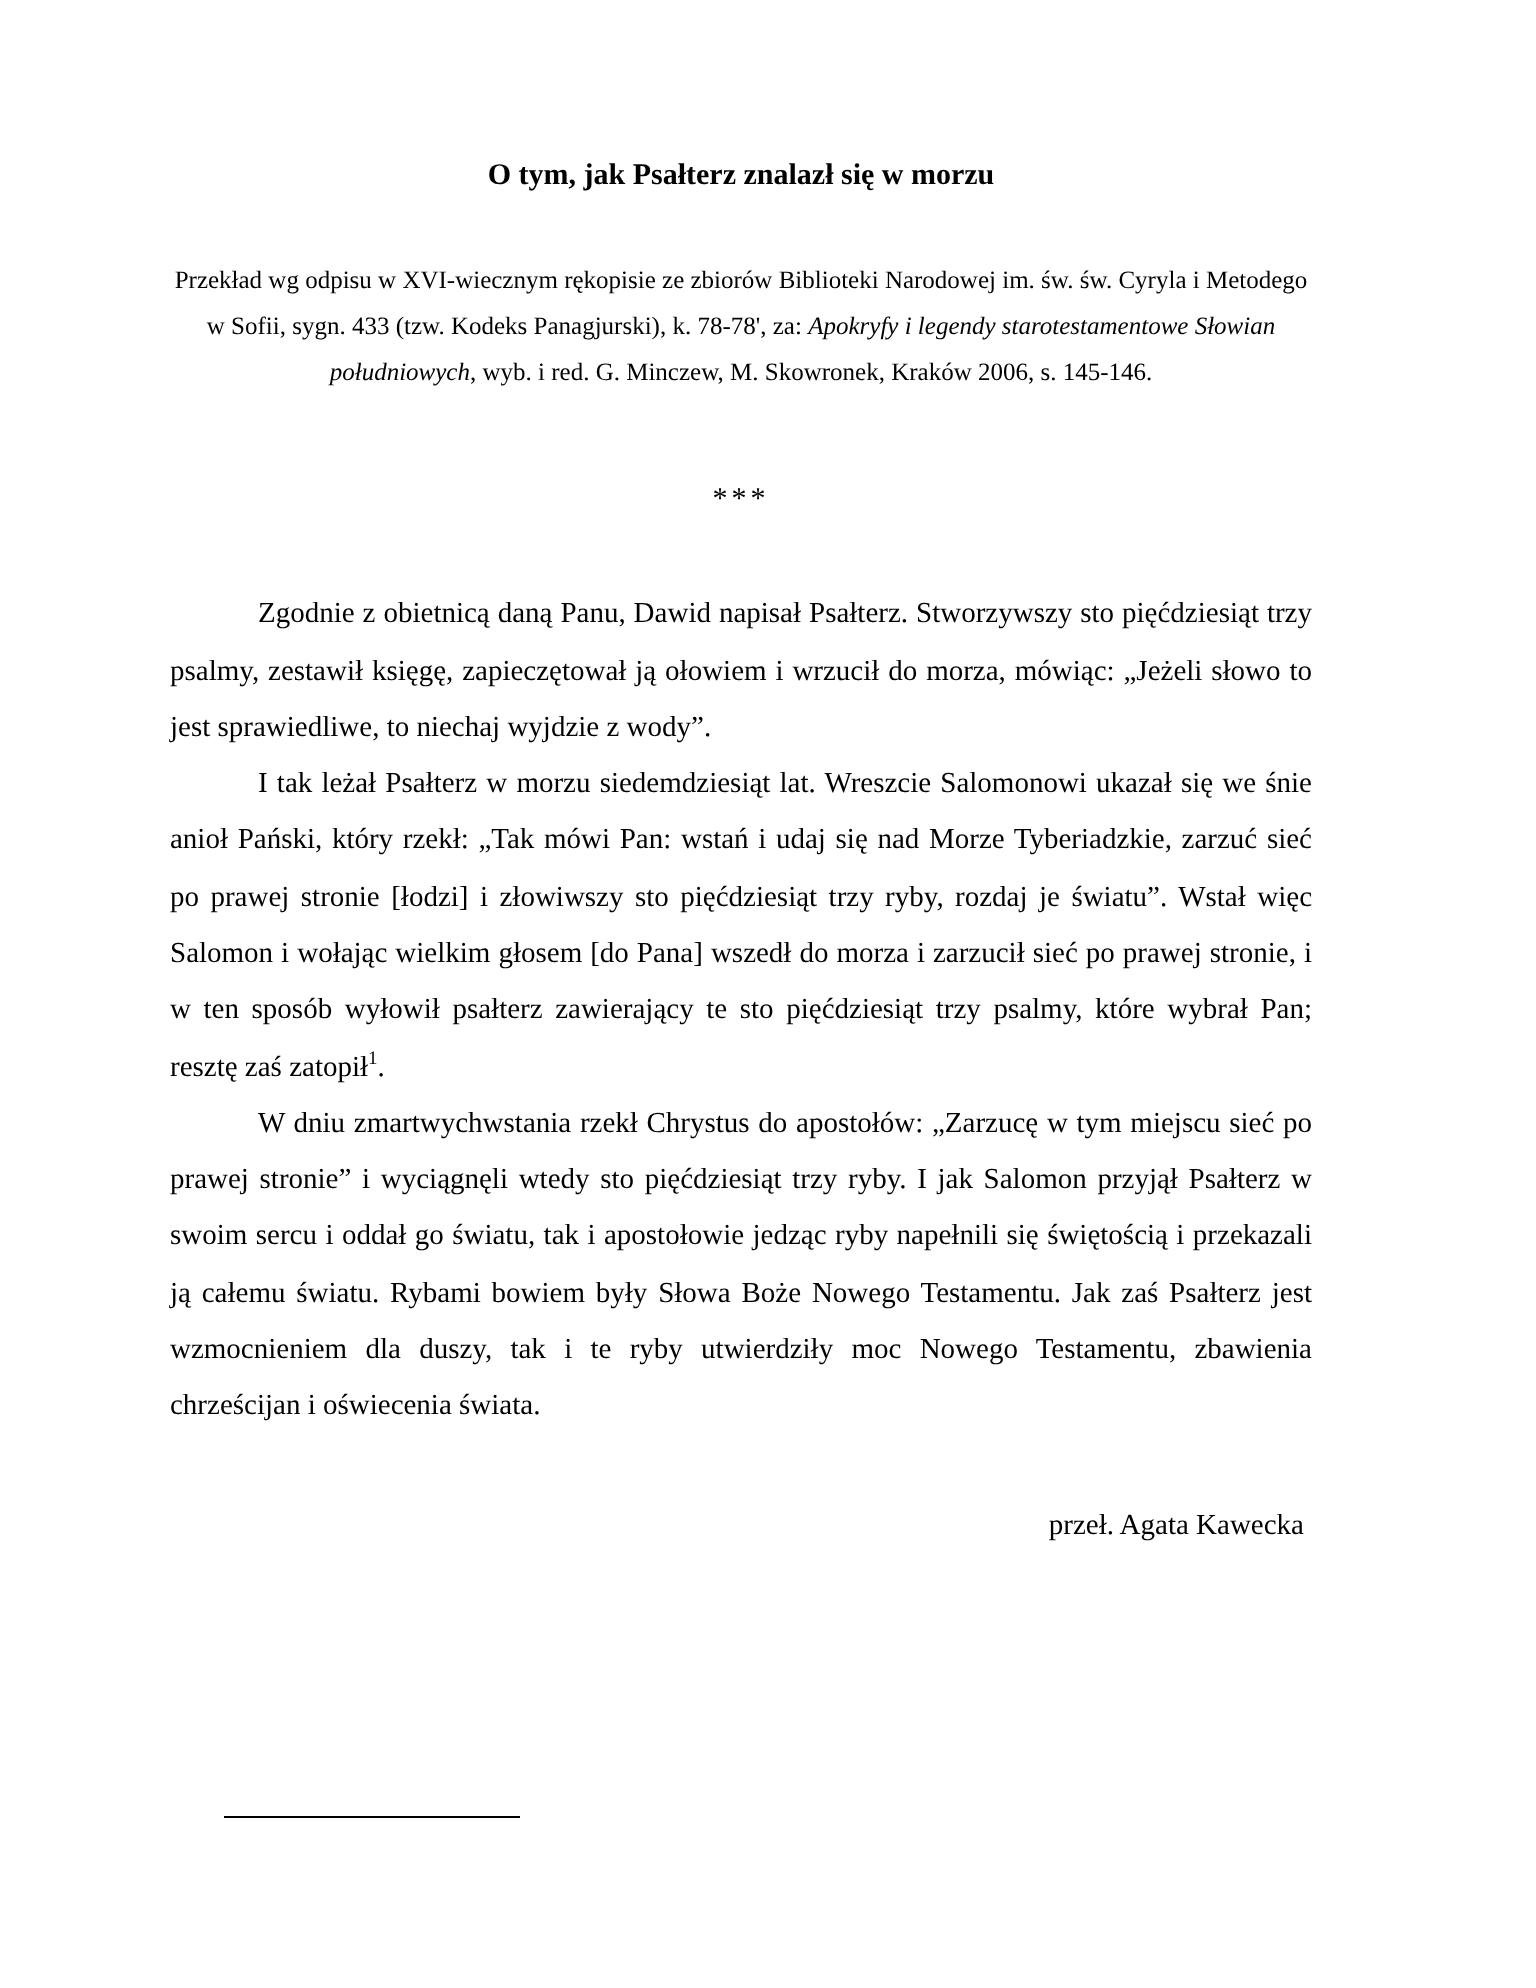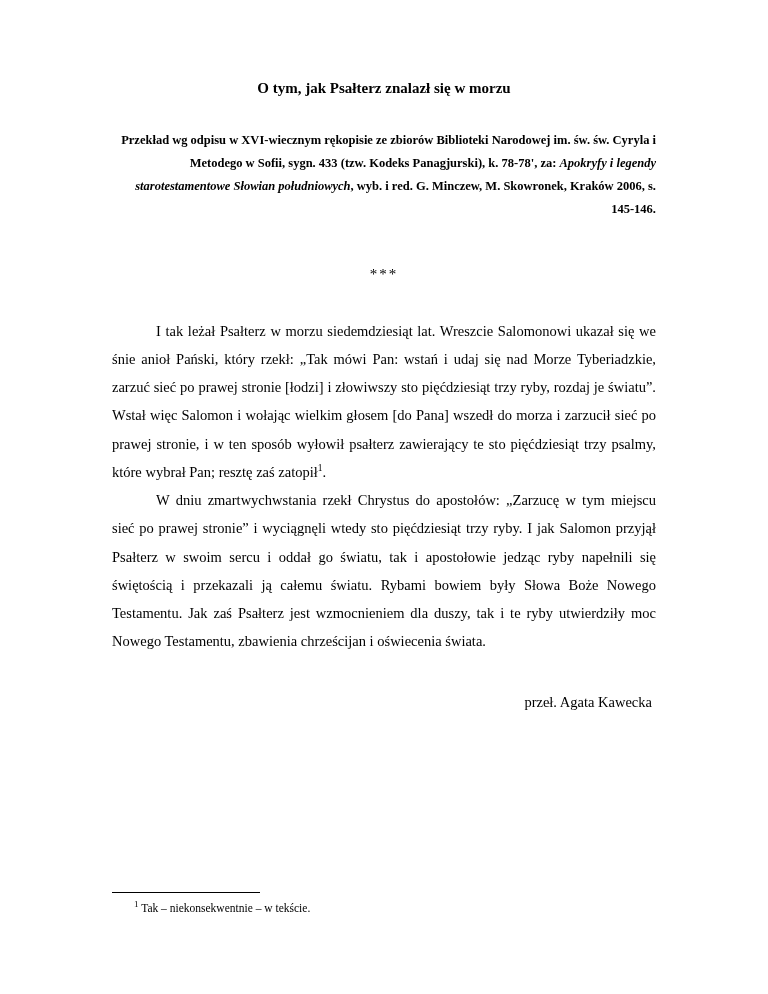--- a/index.html
+++ b/index.html
@@ -12,36 +12,35 @@
     height: 994px;
     font-family: "Liberation Serif", "DejaVu Serif", serif;
     color: #000000;
     position: relative;
     overflow: hidden;
   }
   .page {
     box-sizing: border-box;
     width: 768px;
     height: 994px;
-    padding: 78px 112px 0 112px;
+    padding: 78px 112px 0 85px;
     position: relative;
   }
   .doc-title {
     text-align: center;
     font-weight: bold;
     font-size: 15px;
     line-height: 1.4;
     margin: 0 0 30px 0;
   }
   .source-note {
     font-size: 12.5px;
     line-height: 1.85;
-    text-align: right;
+    text-align: center;
     margin: 0 0 44px 0;
-    font-weight: bold;
   }
   .source-note .ital {
     font-style: italic;
   }
   .separator {
     text-align: center;
     font-size: 15px;
     letter-spacing: 2px;
     margin: 0 0 34px 0;
   }
@@ -94,24 +93,24 @@
 
   <h1 class="doc-title">O tym, jak Psałterz znalazł się w morzu</h1>
 
   <div class="source-note">
     <span>Przekład wg odpisu w XVI-wiecznym rękopisie ze zbiorów Biblioteki Narodowej im. św. św. Cyryla i Metodego w Sofii, sygn. 433 (tzw. Kodeks Panagjurski), k. 78-78', za: </span><span class="ital">Apokryfy i legendy starotestamentowe Słowian południowych</span><span>, wyb. i red. G. Minczew, M. Skowronek, Kraków 2006, s. 145-146.</span>
   </div>
 
   <div class="separator">***</div>
 
   <div class="body-text">
+    <p>Zgodnie z obietnicą daną Panu, Dawid napisał Psałterz. Stworzywszy sto pięćdziesiąt trzy psalmy, zestawił księgę, zapieczętował ją ołowiem i wrzucił do morza, mówiąc: „Jeżeli słowo to jest sprawiedliwe, to niechaj wyjdzie z wody”.</p>
     <p><span>I tak leżał Psałterz w morzu siedemdziesiąt lat. Wreszcie Salomonowi ukazał się we śnie anioł Pański, który rzekł: „Tak mówi Pan: wstań i udaj się nad Morze Tyberiadzkie, zarzuć sieć po prawej stronie [łodzi] i złowiwszy sto pięćdziesiąt trzy ryby, rozdaj je światu”. Wstał więc Salomon i wołając wielkim głosem [do Pana] wszedł do morza i zarzucił sieć po prawej stronie, i w ten sposób wyłowił psałterz zawierający te sto pięćdziesiąt trzy psalmy, które wybrał Pan; resztę zaś zatopił</span><sup class="fn">1</sup><span>.</span></p>
     <p>W dniu zmartwychwstania rzekł Chrystus do apostołów: „Zarzucę w tym miejscu sieć po prawej stronie” i wyciągnęli wtedy sto pięćdziesiąt trzy ryby. I jak Salomon przyjął Psałterz w swoim sercu i oddał go światu, tak i apostołowie jedząc ryby napełnili się świętością i przekazali ją całemu światu. Rybami bowiem były Słowa Boże Nowego Testamentu. Jak zaś Psałterz jest wzmocnieniem dla duszy, tak i te ryby utwierdziły moc Nowego Testamentu, zbawienia chrześcijan i oświecenia świata.</p>
   </div>
 
   <div class="signature">przeł. Agata Kawecka</div>
 
   <div class="footnote-wrap">
     <div class="footnote-rule"></div>
-    <div class="footnote-text"><sup>1</sup><span> Tak – niekonsekwentnie – w tekście.</span></div>
   </div>
 
 </div>
 
 </body></html>

